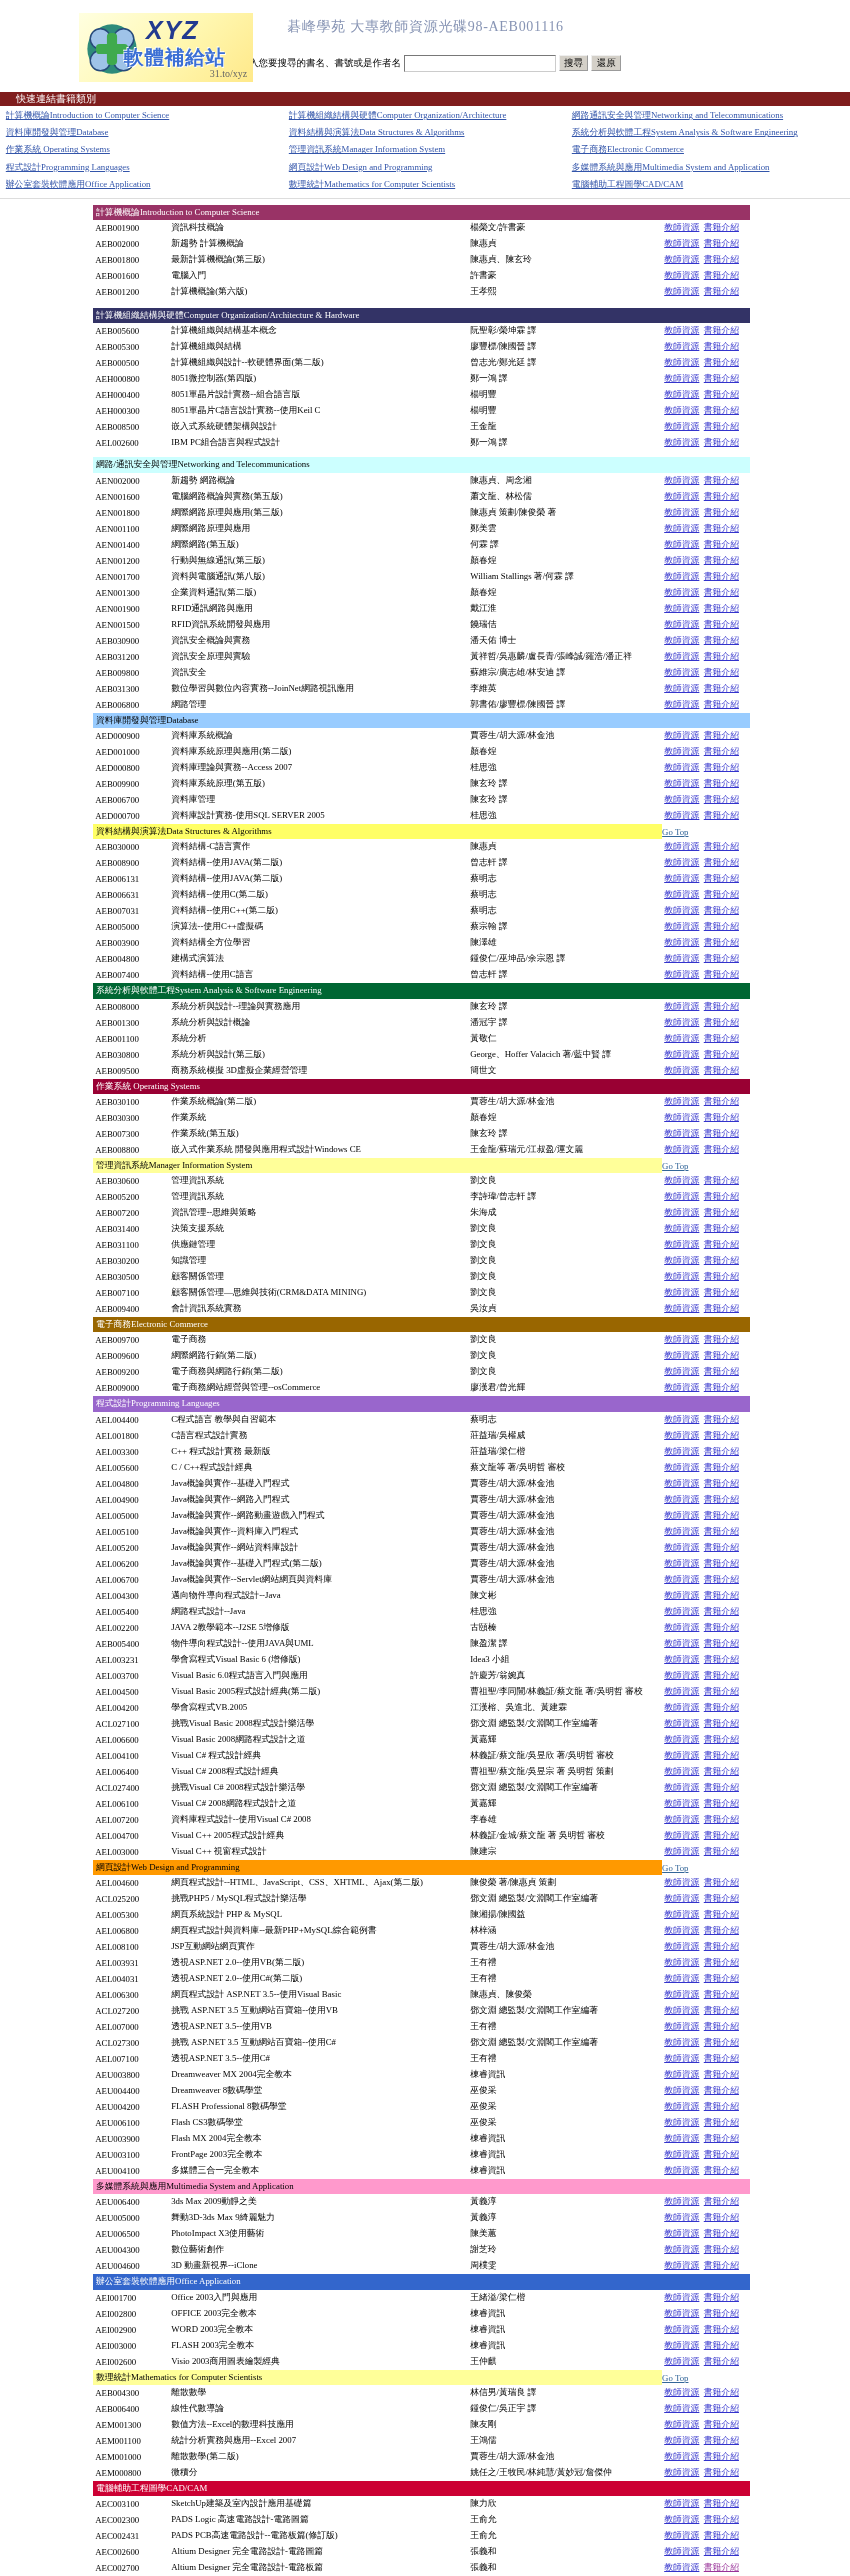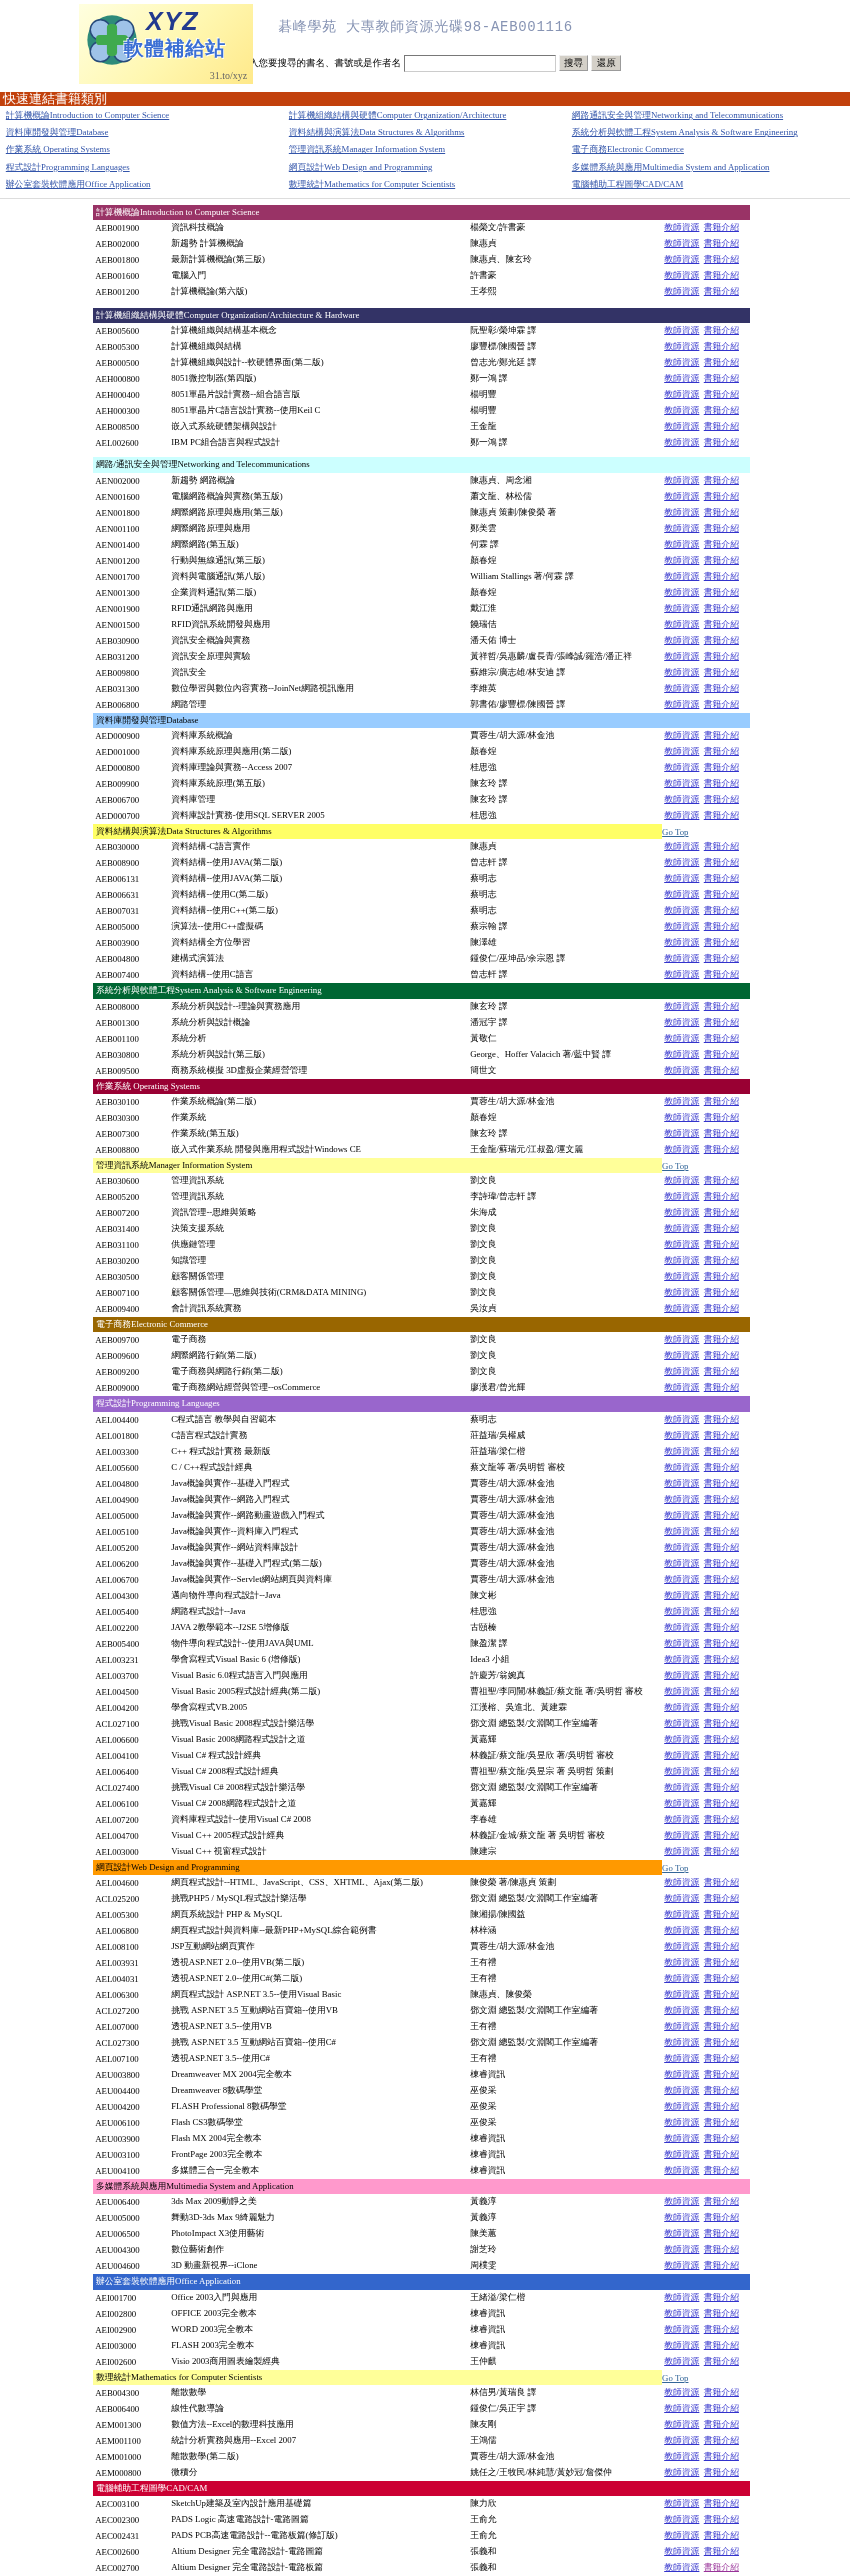--- a/index.html
+++ b/index.html
@@ -1,39 +1,39 @@
 <!DOCTYPE html>
 <html style="font-size:11.7px"><head>
 <meta charset="utf-8">
 <style>
   html,body{margin:0;padding:0;background:#fff;}
   body{width:851px;font-family:"Liberation Serif","DejaVu Serif",serif;color:#000;}
 
   
   .header{position:relative;height:89px;}
-  .logo{position:absolute;left:79px;top:4px;width:174px;height:80px;
+  .logo{position:absolute;left:79px;top:13px;width:174px;height:69px;
         background:linear-gradient(135deg,#ffffe0 0%,#fff7b0 55%,#ffe98a 100%);
         overflow:hidden;}
   .logo-globe{position:absolute;left:4.4px;top:7.3px;}
   .logo-xyz{position:absolute;left:67px;top:2.9px;font-style:italic;font-weight:bold;
             font-size:25px;color:#223a8f;letter-spacing:1.5px;font-family:"Liberation Sans",sans-serif;}
   .logo-cn{position:absolute;left:45px;top:31px;font-weight:bold;font-size:19.7px;color:#3b6fd4;
            text-shadow:0.7px 0.7px 0 #fff,-0.7px -0.7px 0 #fff;letter-spacing:0.7px;}
   .logo-url{position:absolute;right:5.8px;bottom:2.9px;font-size:10px;color:#666;
             font-family:Liberation Serif, serif;}
-  .page-title{text-align:center;padding-top:17.5px;font-size:14px;color:#8794b4;letter-spacing:0.7px;font-family:Liberation Mono, monospace;}
+  .page-title{text-align:center;padding-top:17.5px;font-size:14px;color:#8794b4;letter-spacing:0.7px;}
   .search-row{margin-top:19px;display:flex;justify-content:center;align-items:center;gap:2.9px;
               font-size:9.5px;}
   .search-label{color:#000;}
   .search-input{width:146px;height:13px;border:1.5px inset #ccc;font-size:8.8px;}
   .btn{font-size:9.5px;font-family:"Liberation Serif",serif;background:#d4d0c8;border:1.5px outset #efefef;
        padding:0.7px 4.4px;cursor:pointer;}
 
   
-  .black-bar{background:#c2410c;color:#fff;font-size:13px;height:14px;line-height:14px;padding-left:3px;margin-top:2.9px;}
+  .black-bar{background:#7f1d1d;color:#fff;font-size:10px;height:14px;line-height:14px;padding-left:16px;margin-top:2.9px;}
   .quick-links{padding:4.4px 0 2.9px 5.8px;display:grid;grid-template-columns:283px 283px 273px;
                row-gap:5.1px;font-size:8.8px;}
   .quick-links a{color:#3355aa;text-decoration:underline;cursor:pointer;}
   .rule{border:none;border-top:1.5px groove #ddd;margin:4.4px 0 5.8px 0;}
 
   
   .book-table{margin-left:93px;width:657px;padding-bottom:7.3px;}
   .section-row{display:flex;align-items:center;}
   .section-bar{height:15.3px;line-height:15.3px;font-size:8.8px;padding-left:2.9px;flex:1;}
   .gotop-cell{width:85px;height:15.3px;line-height:15.3px;text-align:left;padding-right:2.9px;background:#fff;}

